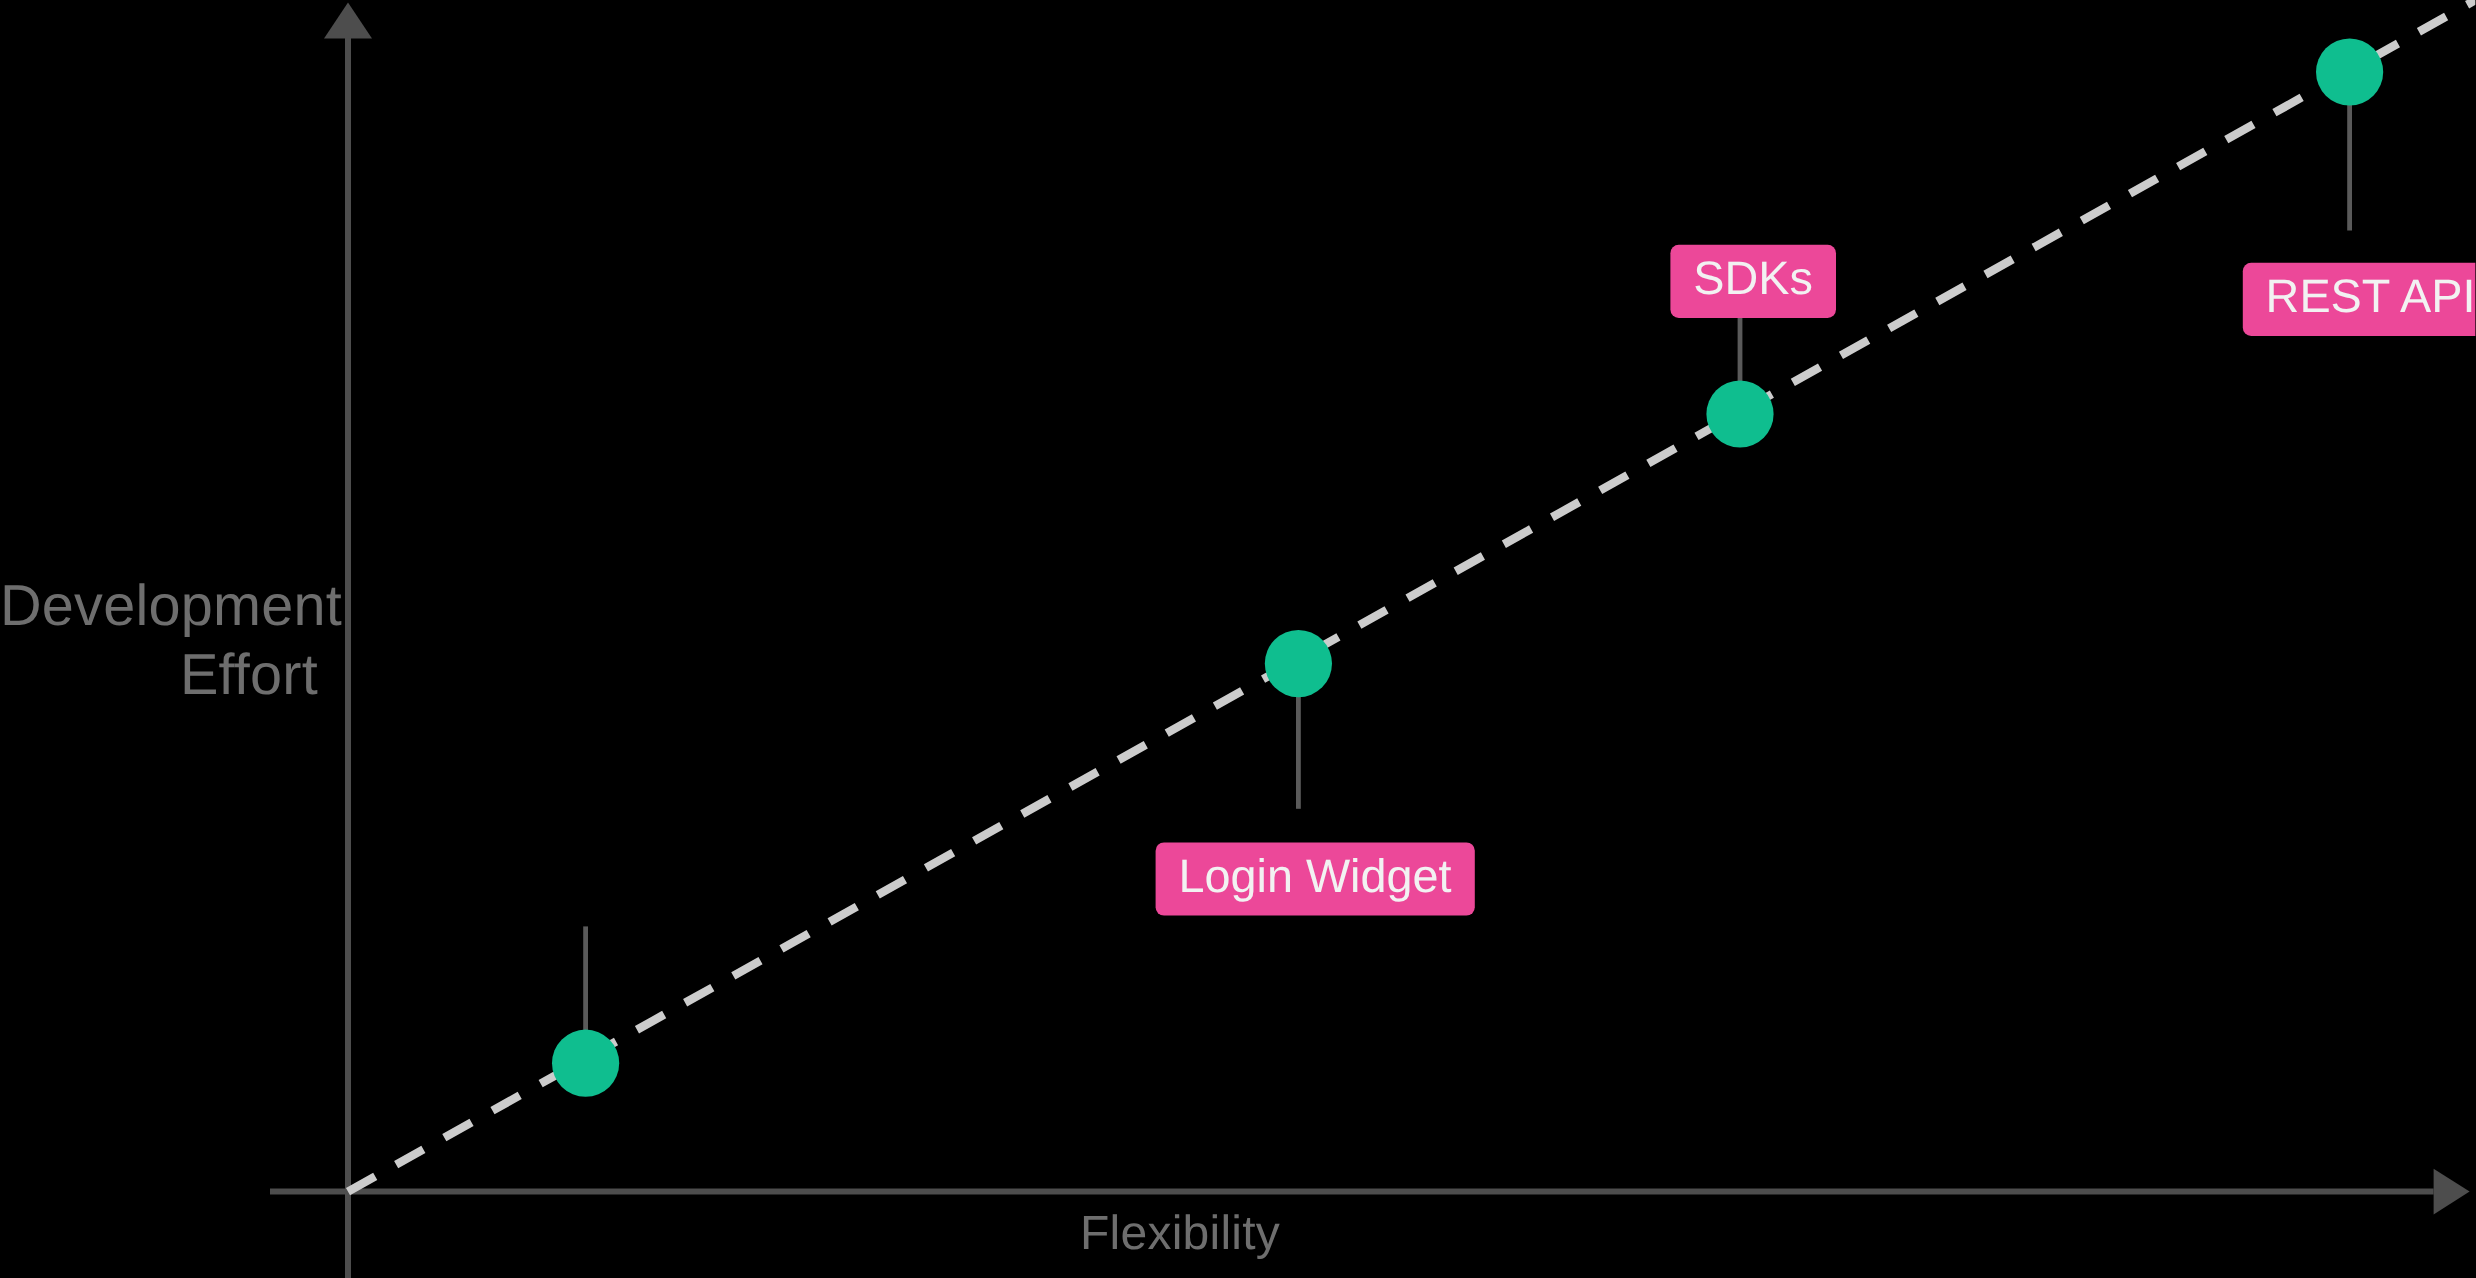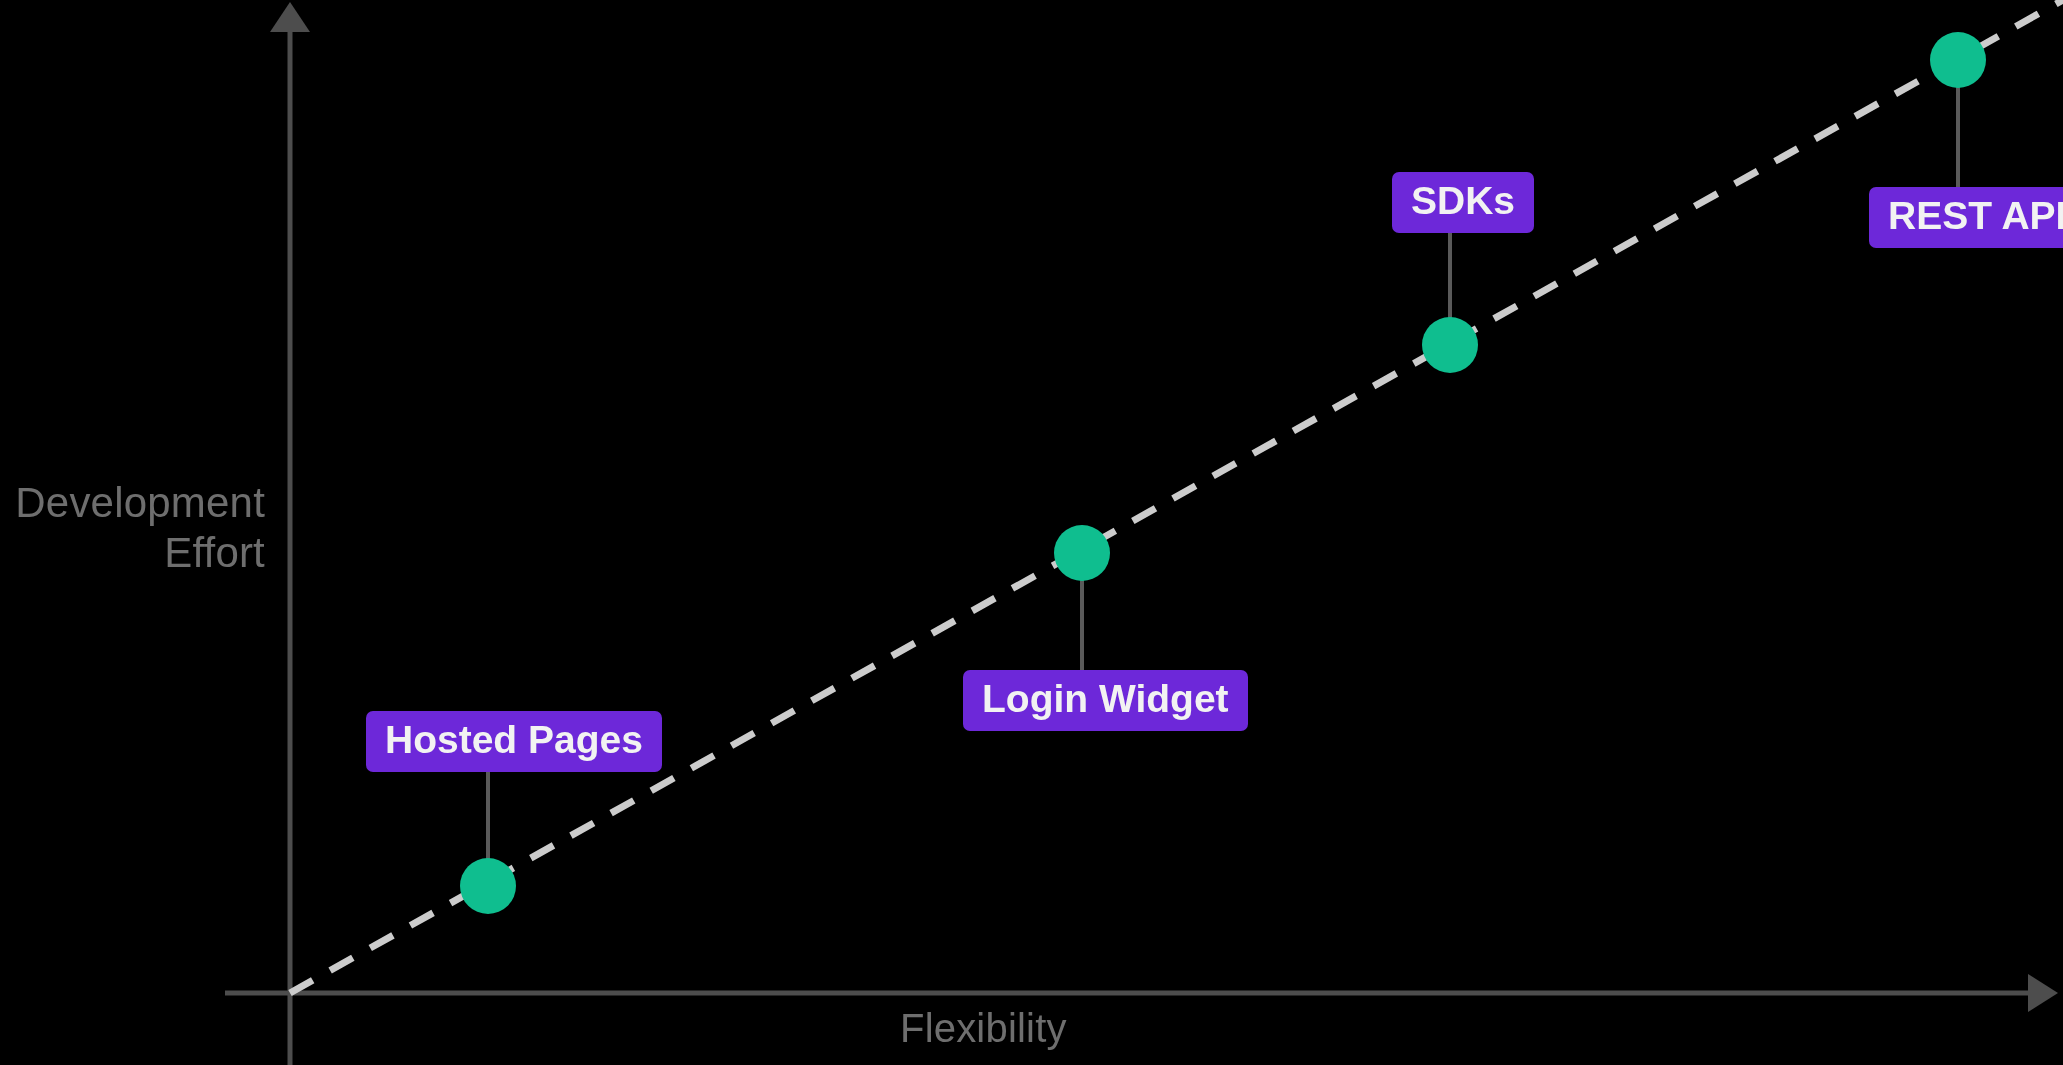--- a/index.html
+++ b/index.html
@@ -24,21 +24,21 @@
     top: 0;
     width: 2063px;
     height: 1065px;
     display: block;
   }
 
   
   .axis-title {
     position: absolute;
     color: #6e6e6e;
-    font-size: 42px;
+    font-size: 48px;
     font-weight: 400;
     line-height: 1.18;
     white-space: pre-line;
     letter-spacing: 0.2px;
   }
   #y-axis-title {
     left: 0px;
     top: 478px;
     width: 265px;
     text-align: right;
@@ -47,29 +47,30 @@
     left: 900px;
     top: 1005px;
     width: 300px;
     text-align: left;
     font-size: 40px;
   }
 
   
   .point-label {
     position: absolute;
-    background: #6d28d9;
+    background: #ec4899;
     color: #f2f2f2;
     font-size: 39px;
-    font-weight: 700;
+    font-weight: 400;
     border-radius: 7px;
     padding: 9px 19px 13px 19px;
     white-space: nowrap;
     line-height: 1.0;
     box-sizing: border-box;
+    margin-top: 32px;
   }
 </style>
 </head>
 <body>
 
 <div id="stage">
 
   <svg id="plot-svg" viewBox="0 0 2063 1065" xmlns="http://www.w3.org/2000/svg">
 
     <line x1="225" y1="993" x2="2028" y2="993" stroke="#4d4d4d" stroke-width="5"></line>
@@ -89,21 +90,20 @@
     <circle cx="1082" cy="553" r="28" fill="#0FBE8F"></circle>
     <circle cx="1450" cy="345" r="28" fill="#0FBE8F"></circle>
     <circle cx="1958" cy="60" r="28" fill="#0FBE8F"></circle>
   </svg>
 
   <div class="axis-title" id="y-axis-title">Development
 Effort</div>
 
   <div class="axis-title" id="x-axis-title">Flexibility</div>
 
-  <div class="point-label" style="left:366px; top:711px;">Hosted Pages</div>
 
   <div class="point-label" style="left:963px; top:670px;">Login Widget</div>
 
   <div class="point-label" style="left:1392px; top:172px;">SDKs</div>
 
   <div class="point-label" style="left:1869px; top:187px;">REST API’s</div>
 
 </div>
 
 </body></html>

